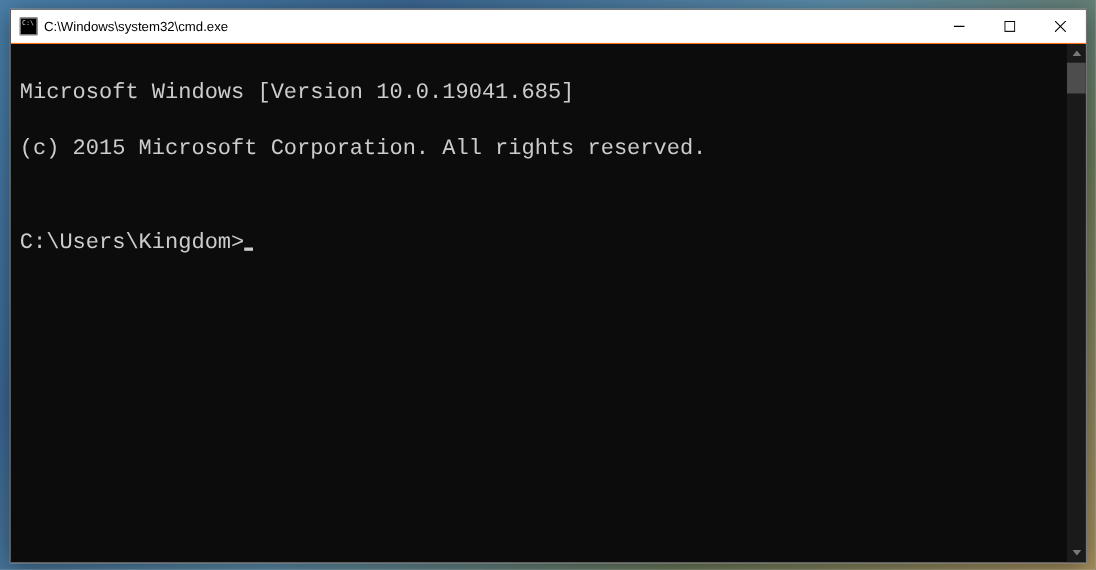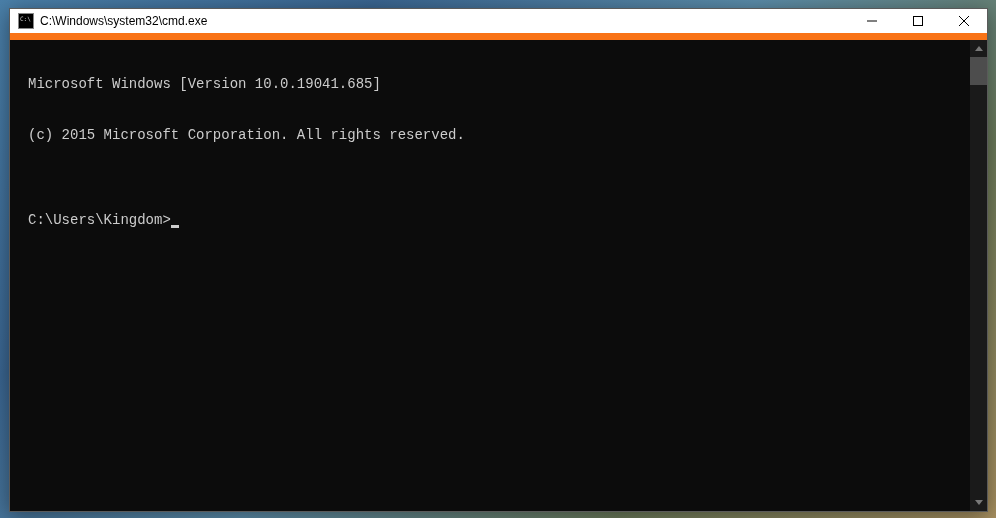--- a/index.html
+++ b/index.html
@@ -25,21 +25,21 @@
       border: 1px solid #5a5a5a;
       box-shadow: 0 4px 20px rgba(0,0,0,0.4);
       display: flex;
       flex-direction: column;
     }
     .titlebar {
       height: 31px;
       background: #ffffff;
       display: flex;
       align-items: center;
-      border-bottom: 7px solid #f97316;
+      border-bottom: 1px solid #f97316;
     }
     .titlebar-icon {
       width: 16px;
       height: 16px;
       margin-left: 8px;
       margin-right: 6px;
       background: #000;
       border: 1px solid #888;
       position: relative;
       display: flex;
@@ -78,23 +78,23 @@
       height: 10px;
     }
     .terminal-body {
       flex: 1;
       background: #0c0c0c;
       display: flex;
       position: relative;
     }
     .terminal-content {
       flex: 1;
-      padding: 2px 18px;
+      padding: 2px 8px;
       font-family: Consolas, "Courier New", monospace;
-      font-size: 14px;
+      font-size: 20px;
       line-height: 17px;
       color: #cccccc;
       white-space: pre;
       overflow: hidden;
     }
     .terminal-line {
       display: block;
     }
     .prompt-line {
       display: flex;

